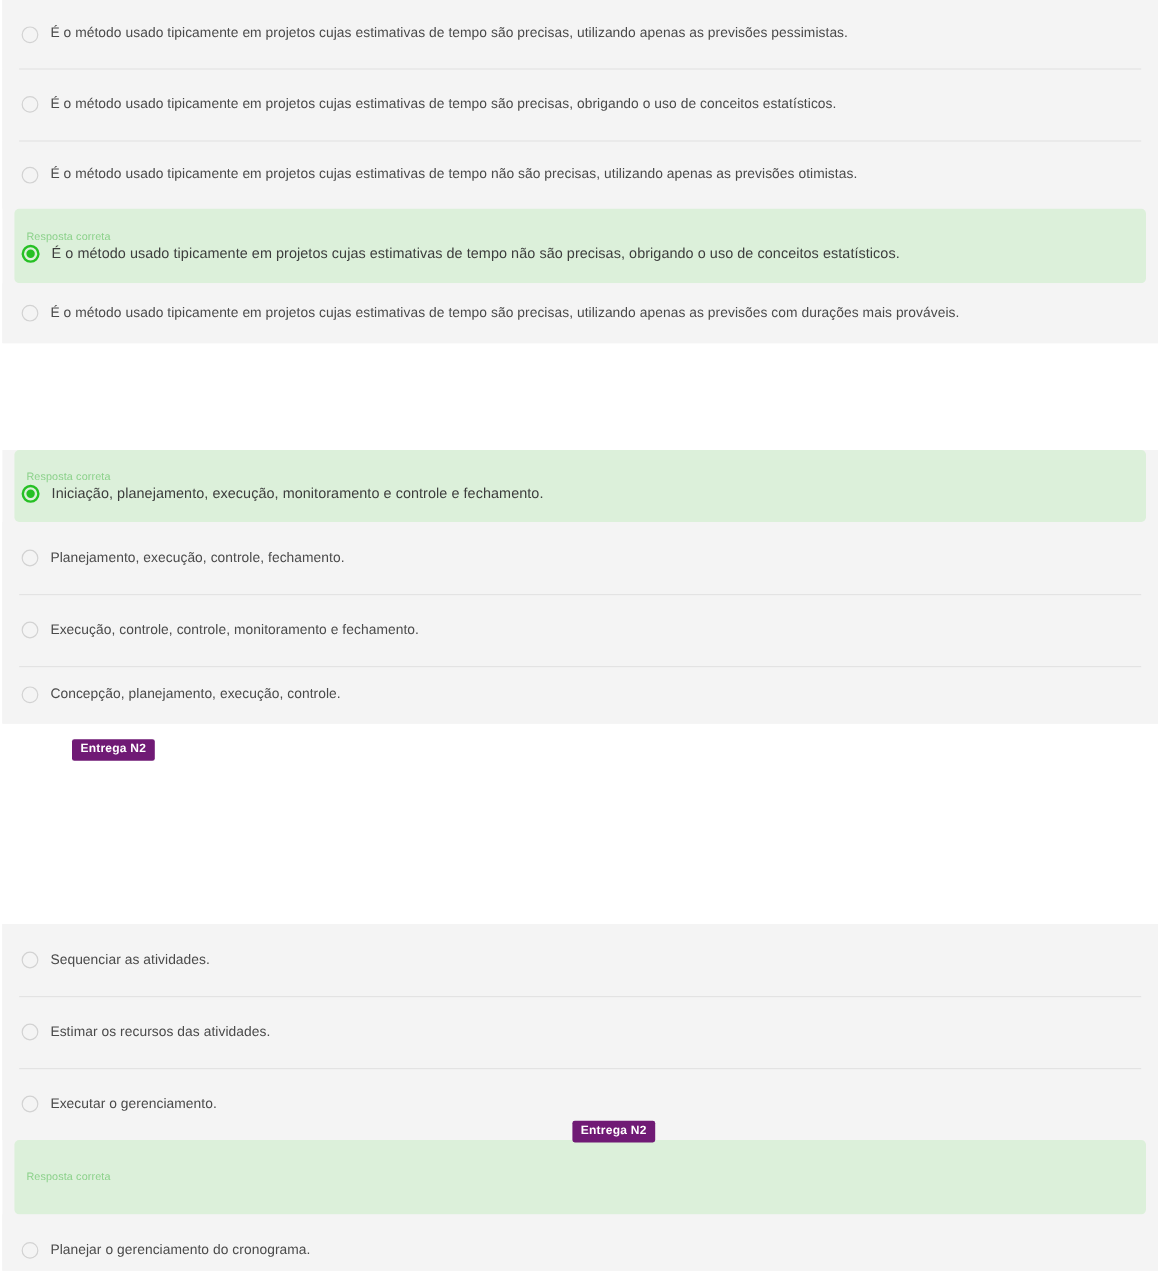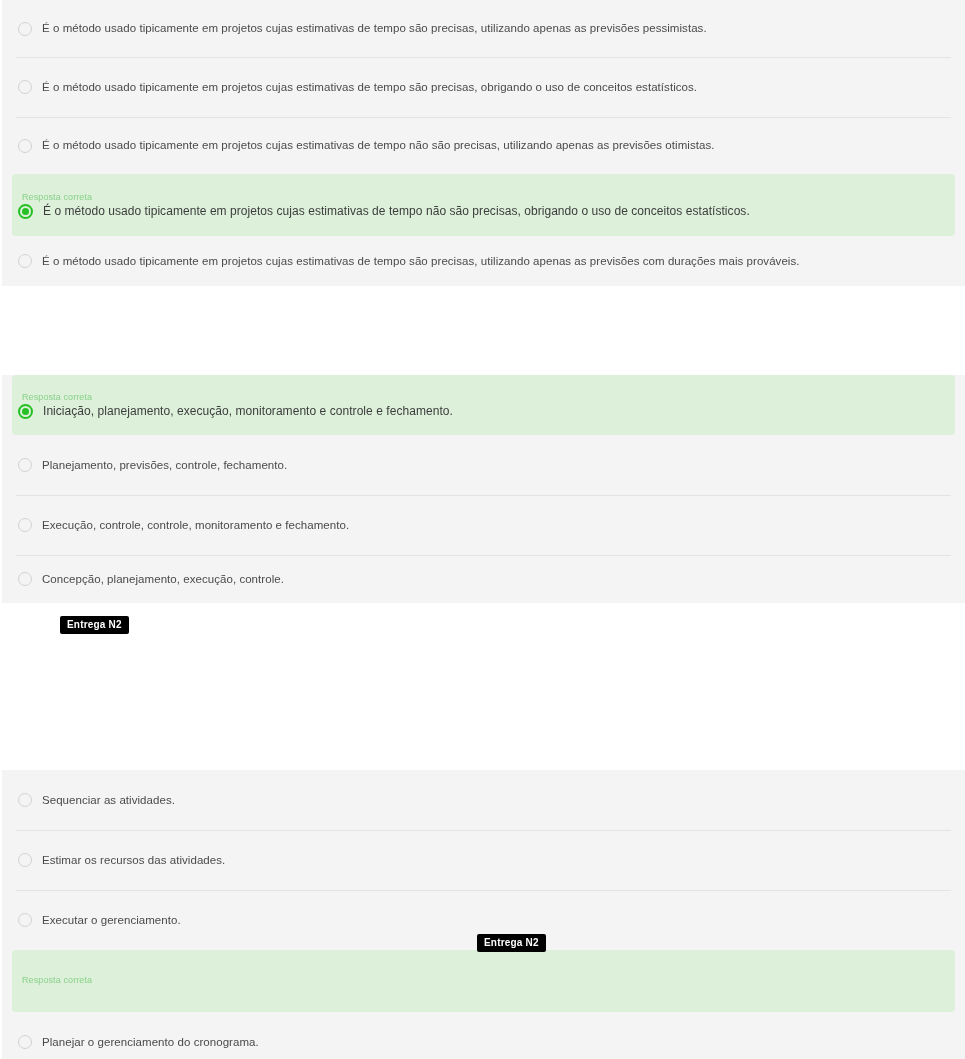--- a/index.html
+++ b/index.html
@@ -123,21 +123,21 @@
     white-space: nowrap;
   }
   .correct .answer-text {
     color: #3d3d3d;
     font-size: 12px;
   }
 
   
   .tooltip {
     position: absolute;
-    background: #000000;
+    background: #701a75;
     color: #ffffff;
     font-size: 10px;
     font-weight: bold;
     letter-spacing: .2px;
     padding: 3px 7px 4px 7px;
     border-radius: 2px;
     white-space: nowrap;
     z-index: 30;
     line-height: 11px;
   }
@@ -183,21 +183,21 @@
       <div class="answer-row correct" style="height: 60px;">
         <div class="correct-label">Resposta correta</div>
         <div class="row-line">
           <span class="radio"></span>
           <span class="answer-text">Iniciação, planejamento, execução, monitoramento e controle e fechamento.</span>
         </div>
       </div>
       <div class="answer-row" style="height: 60px;">
         <div class="row-line">
           <span class="radio"></span>
-          <span class="answer-text">Planejamento, previsões, controle, fechamento.</span>
+          <span class="answer-text">Planejamento, execução, controle, fechamento.</span>
         </div>
       </div>
       <div class="answer-row" style="height: 60px; align-items: center;">
         <div class="row-line">
           <span class="radio"></span>
           <span class="answer-text">Execução, controle, controle, monitoramento e fechamento.</span>
         </div>
       </div>
       <div class="answer-row" style="height: 48px;">
         <div class="row-line">

